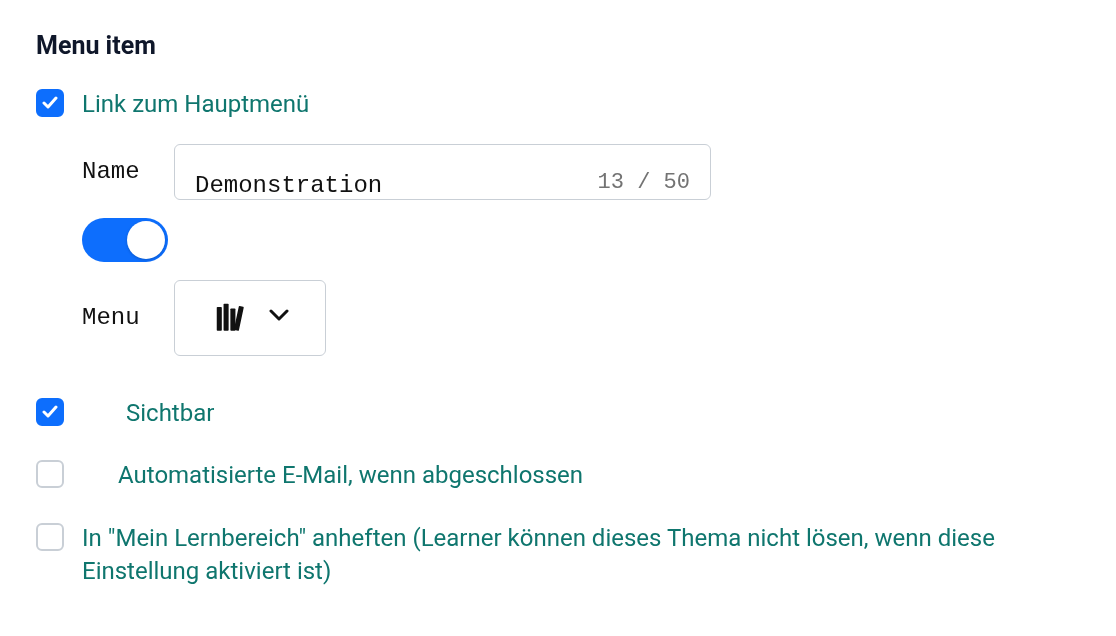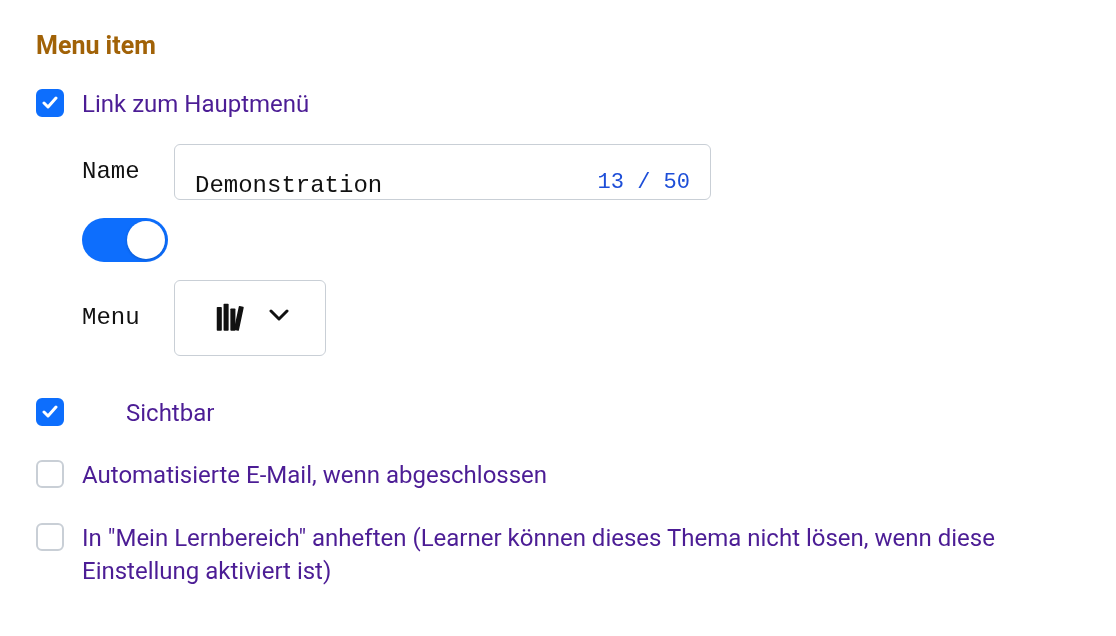--- a/index.html
+++ b/index.html
@@ -12,21 +12,21 @@
       background: #fff;
       color: #111;
       padding: 28px 36px;
       font-size: 22px;
       line-height: 1.4;
     }
     .section-heading {
       font-size: 25px;
       font-weight: 700;
       margin-bottom: 24px;
-      color: #a16207;
+      color: #0f172a;
     }
     .form-row {
       display: flex;
       align-items: flex-start;
       margin-bottom: 20px;
     }
     .checkbox-row {
       margin-bottom: 22px;
     }
     .checkbox-row.multiline {
@@ -55,21 +55,21 @@
       stroke: #fff;
       stroke-width: 3;
       stroke-linecap: round;
       stroke-linejoin: round;
     }
     .checkbox.checked svg {
       display: block;
     }
     .checkbox-label {
       font-size: 24px;
-      color: #4c1d95;
+      color: #0f766e;
       padding-top: 1px;
     }
     .sub-fields {
       margin-left: 46px;
       font-family: Liberation Mono, monospace;
     }
     .sub-row {
       display: flex;
       align-items: center;
       margin-bottom: 18px;
@@ -94,21 +94,21 @@
     }
     .text-input-value {
       color: #111;
       outline: none;
       border: none;
       font-size: 24px;
       font-family: inherit;
       flex: 1;
     }
     .text-input-counter {
-      color: #1d4ed8;
+      color: #737373;
       font-size: 22px;
       margin-left: 16px;
     }
     .toggle {
       width: 86px;
       height: 44px;
       border-radius: 22px;
       background: #0d6efd;
       position: relative;
       cursor: pointer;
@@ -202,21 +202,21 @@
 
 <div class="form-row checkbox-row" style="margin-bottom: 28px; gap: 44px;">
   <div class="checkbox checked">
     <svg width="16" height="14" viewBox="0 0 16 14" fill="none">
       <polyline points="2,7 6,11 14,2"></polyline>
     </svg>
   </div>
   <span class="checkbox-label">Sichtbar</span>
 </div>
 
-<div class="form-row checkbox-row" style="margin-bottom: 28px;">
+<div class="form-row checkbox-row" style="margin-bottom: 28px; gap: 36px;">
   <div class="checkbox">
     
   </div>
   <span class="checkbox-label">Automatisierte E-Mail, wenn abgeschlossen</span>
 </div>
 
 <div class="form-row checkbox-row multiline">
   <div class="checkbox">
     
   </div>

